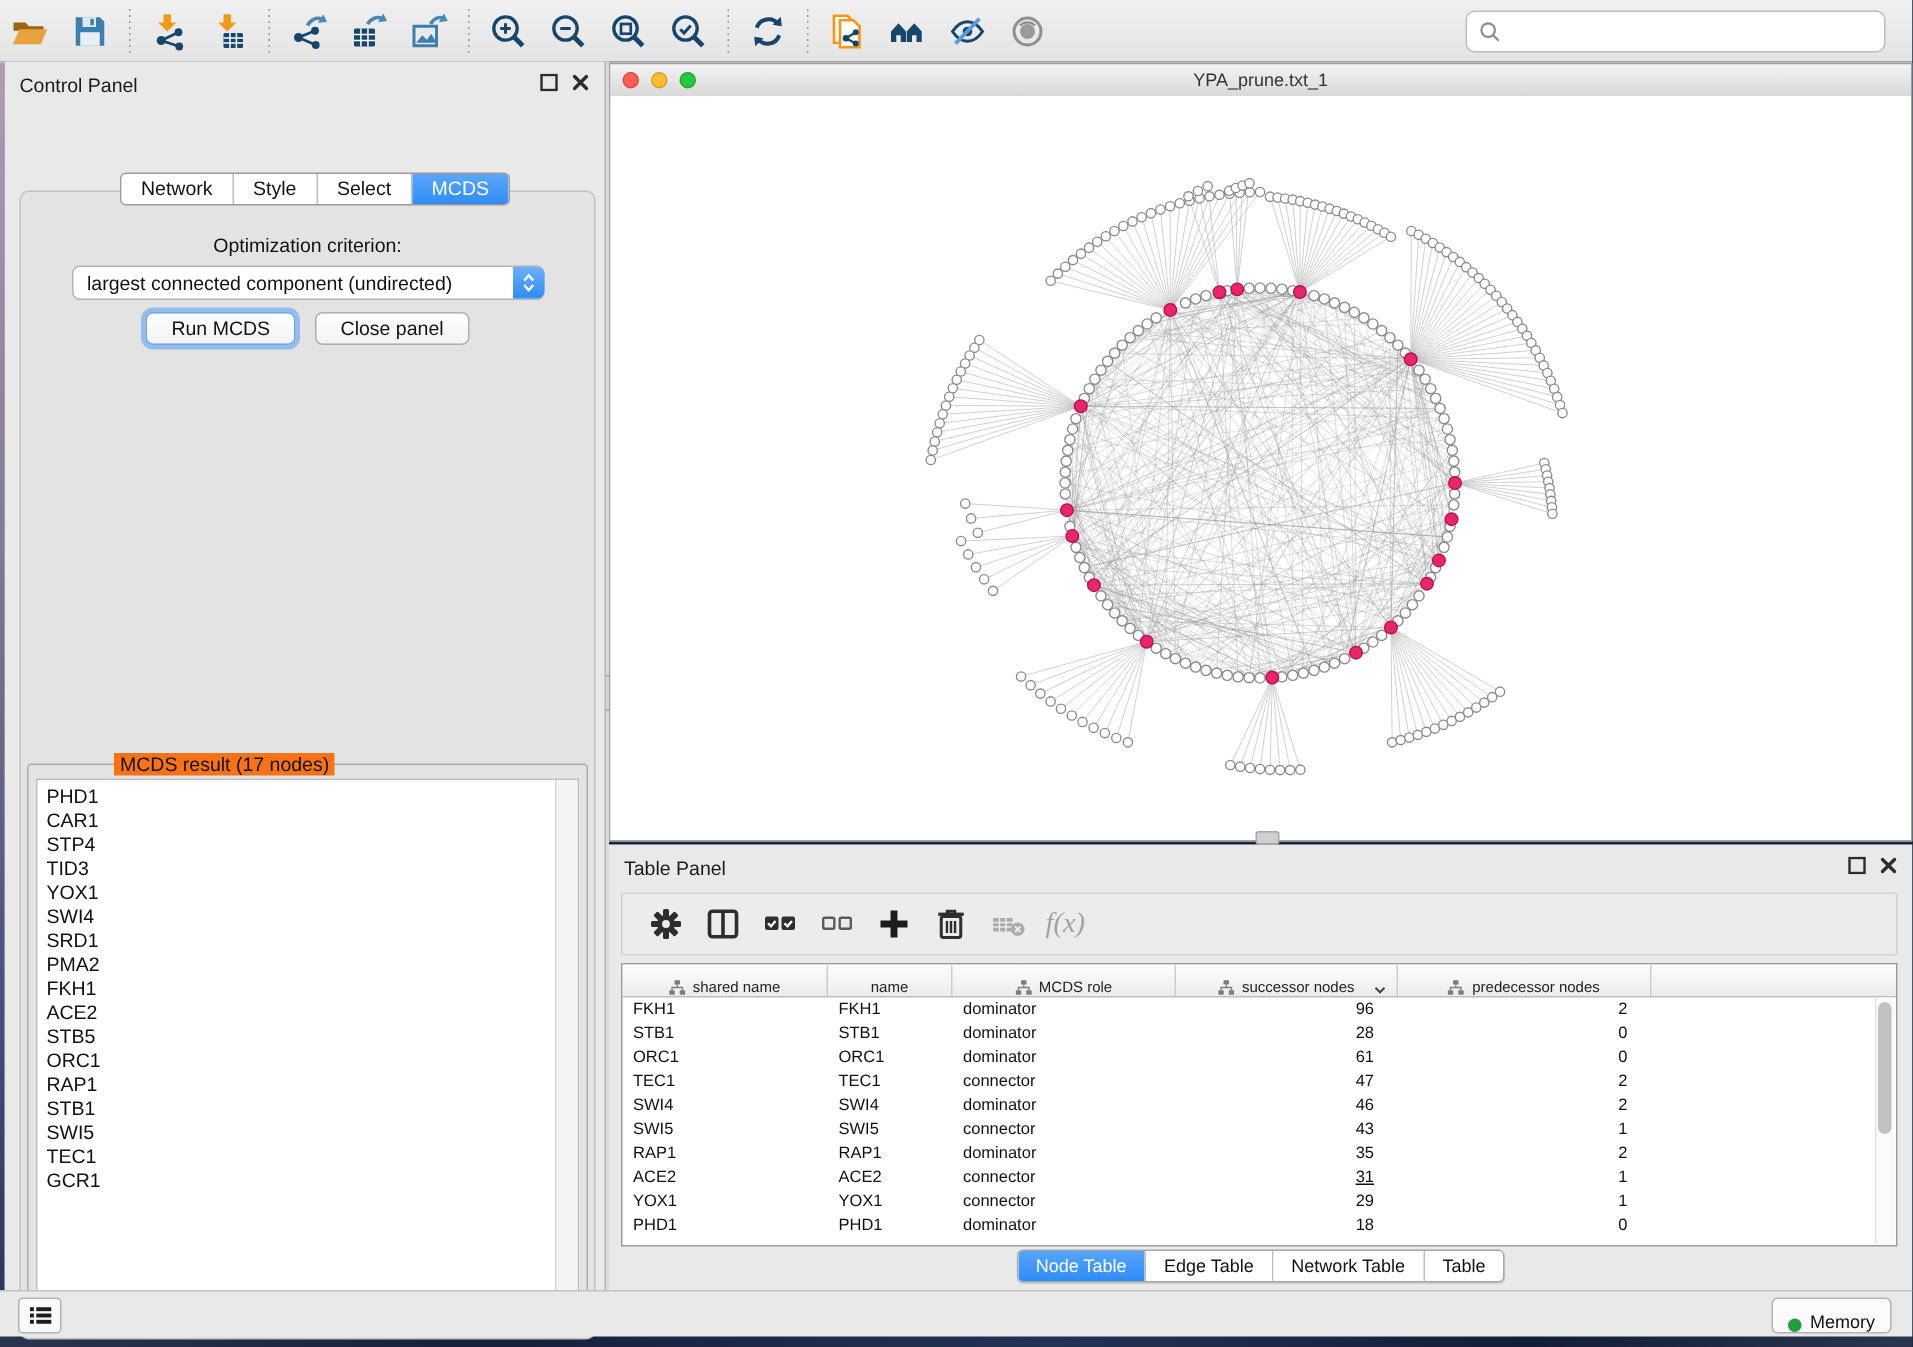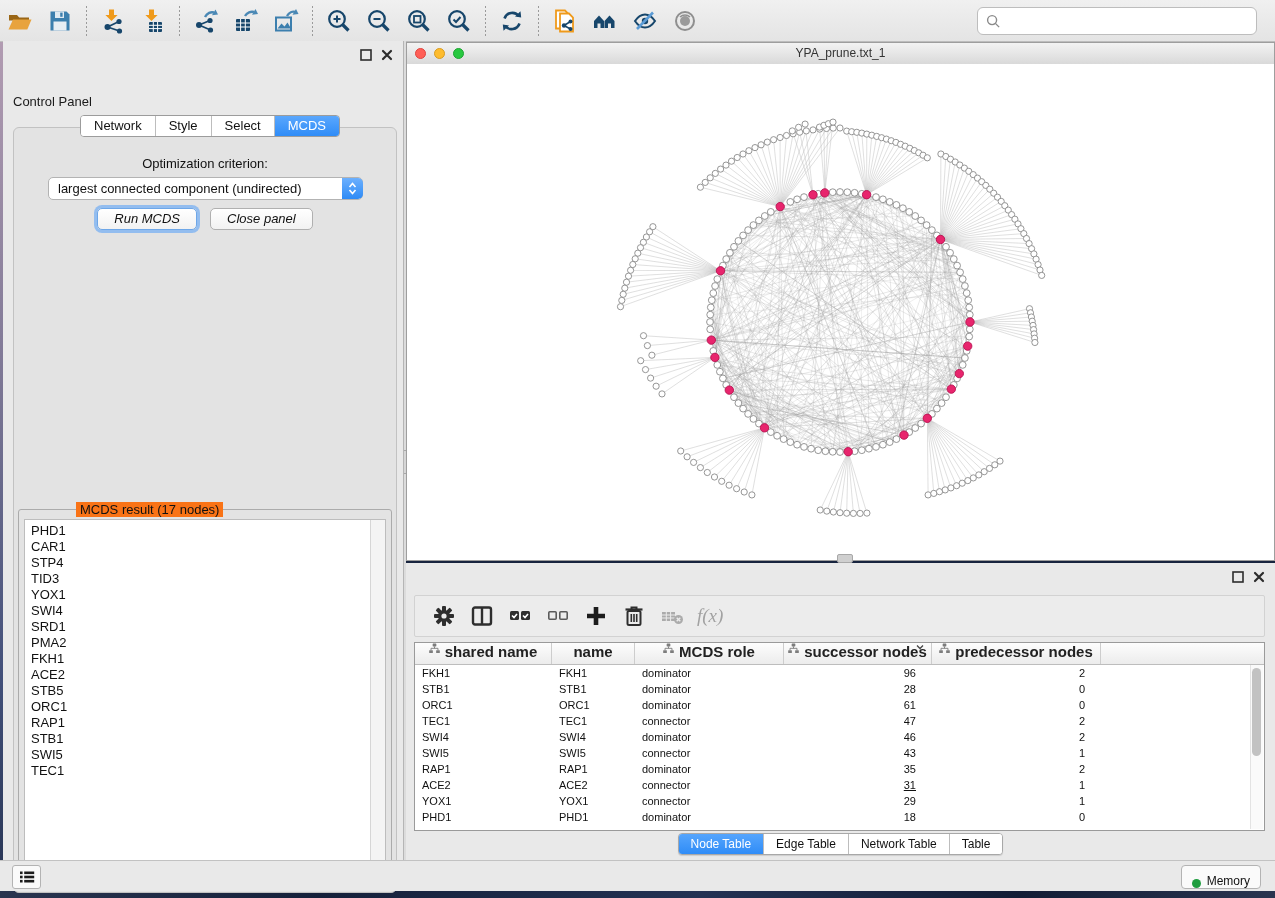--- a/index.html
+++ b/index.html
@@ -24,21 +24,21 @@
   .tb-btn svg{width:26px;height:26px;}
   .search-wrap{position:absolute;right:18px;top:7px;width:278px;height:26px;background:#fff;
     border:1px solid #bdbdbd;border-radius:6px;display:flex;align-items:center;}
   .search-wrap svg{width:15px;height:15px;margin:0 6px 0 8px;flex:0 0 auto;}
   .search-input{border:none;outline:none;flex:1;font-size:13px;background:transparent;height:20px;}
 
   
   .control-panel{position:absolute;left:3px;top:41px;width:400px;height:819px;background:#e9e9e9;
     border-right:1px solid #b5b5b5;}
   .panel-titlebar{position:relative;height:30px;}
-  .panel-title{position:absolute;left:10px;top:8px;font-size:13px;color:#1a1a1a;margin-top:45px;}
+  .panel-title{position:absolute;left:10px;top:8px;font-size:13px;color:#1a1a1a;}
   .panel-btns{position:absolute;right:10px;top:8px;display:flex;gap:9px;align-items:center;}
   .float-btn svg,.close-btn svg{width:12px;height:12px;display:block;}
 
   .ctrl-tabs{position:absolute;left:77px;top:74px;height:20px;display:flex;z-index:3;
     border:1px solid #9c9c9c;border-radius:4px;overflow:hidden;background:#fff;}
   .ctrl-tab{padding:0 13px;font-size:13px;line-height:20px;color:#111;background:#fff;
     border-right:1px solid #bdbdbd;cursor:default;}
   .ctrl-tab:last-child{border-right:none;}
   .ctrl-tab.active{background:linear-gradient(180deg,#5aa7fd,#2f8cf7);color:#fff;}
 
@@ -46,21 +46,21 @@
     border:1px solid #c2c2c2;border-radius:6px;}
   .opt-label{position:absolute;left:0;width:100%;top:28px;text-align:center;font-size:13px;color:#111;}
   .dropdown{position:absolute;left:34px;top:49px;width:313px;height:21px;background:#fff;
     border:1px solid #b3b3b3;border-radius:5px;display:flex;align-items:center;}
   .dropdown-text{flex:1;font-size:13px;padding-left:9px;color:#111;white-space:nowrap;overflow:hidden;}
   .dropdown-cap{width:21px;height:21px;margin-right:-1px;border-radius:0 5px 5px 0;
     background:linear-gradient(180deg,#6cb0fe,#2e8bf6);display:flex;align-items:center;justify-content:center;}
   .dropdown-cap svg{width:9px;height:13px;}
   .btn-row{position:absolute;left:0;top:80px;width:100%;display:flex;justify-content:center;gap:13px;}
   .push-btn{height:22px;padding:0 16px;background:linear-gradient(180deg,#ffffff,#f2f2f2);
-    border:1px solid #b0b0b0;border-radius:5px;font-size:13px;color:#111;line-height:20px;font-style:italic;}
+    border:1px solid #b0b0b0;border-radius:5px;font-size:13px;color:#111;line-height:20px;}
   .push-btn.focus{box-shadow:0 0 0 3px rgba(82,158,250,.55);border-color:#6ea7e8;}
 
   .mcds-fieldset{position:absolute;left:4px;top:381px;width:372px;height:370px;
     border:1px solid #ababab;border-radius:3px;}
   .mcds-legend{position:absolute;left:22px;top:-8px;background:#f97316;padding:0 4px;font-size:13px;color:#111;margin-left:35px;}
   .mcds-listbox{position:absolute;left:5px;top:9px;right:5px;bottom:5px;background:#fff;
     border:1px solid #bdbdbd;display:flex;}
   .mcds-list{flex:1;padding:3px 0 0 6px;overflow:hidden;}
   .mcds-item{font-size:13px;line-height:16px;color:#111;}
   .mcds-scroll{width:14px;background:#f4f4f4;border-left:1px solid #d6d6d6;}
@@ -90,22 +90,22 @@
   .tp-toolbar{position:absolute;left:8px;top:32px;width:851px;height:42px;background:#ececec;
     border:1px solid #d2d2d2;border-radius:2px;display:flex;align-items:center;padding-left:10px;box-sizing:border-box;}
   .tp-btn{width:38px;height:32px;display:flex;align-items:center;justify-content:center;}
   .tp-btn svg{width:24px;height:24px;}
   .fx-label{font-size:19px;color:#a2a2a2;font-family:"Liberation Serif",serif;font-style:italic;margin-left:6px;}
 
   .table-box{position:absolute;left:8px;top:79px;width:849px;height:187px;background:#fff;
     border:1px solid #9a9a9a;overflow:hidden;}
   .thead{display:flex;height:21px;background:linear-gradient(180deg,#fdfdfd,#ececec);
     border-bottom:1px solid #bdbdbd;}
-  .th{display:flex;align-items:flex-start;justify-content:center;gap:5px;font-size:15px;color:#222;
-    border-right:1px solid #cdcdcd;box-sizing:border-box;position:relative;font-weight:bold;}
+  .th{display:flex;align-items:flex-end;justify-content:center;gap:5px;font-size:10px;color:#222;
+    border-right:1px solid #cdcdcd;box-sizing:border-box;position:relative;}
   .th .col-icon{width:11px;height:11px;flex:0 0 auto;}
   .th .sort-icon{width:8px;height:8px;position:absolute;right:7px;}
   .tbody{position:relative;}
   .tr{display:flex;height:16px;align-items:center;}
   .td{font-size:11px;color:#111;box-sizing:border-box;white-space:nowrap;overflow:hidden;}
   .td.l{padding-left:7px;text-align:left;}
   .td.r{padding-right:16px;text-align:right;}
   .tscroll{position:absolute;top:22px;right:1px;width:12px;bottom:1px;background:#fafafa;border-left:1px solid #e3e3e3;}
   .tthumb{position:absolute;left:1px;top:3px;width:9px;height:88px;background:#c2c2c2;border-radius:5px;}
 
@@ -332,20 +332,21 @@
             <div class="mcds-item">SRD1</div>
             <div class="mcds-item">PMA2</div>
             <div class="mcds-item">FKH1</div>
             <div class="mcds-item">ACE2</div>
             <div class="mcds-item">STB5</div>
             <div class="mcds-item">ORC1</div>
             <div class="mcds-item">RAP1</div>
             <div class="mcds-item">STB1</div>
             <div class="mcds-item">SWI5</div>
             <div class="mcds-item">TEC1</div>
+            <div class="mcds-item">GCR1</div>
           </div>
         <div class="mcds-scroll"></div>
       </div>
     </div>
   </div>
 </div>
 
 <div class="net-window">
   <div class="net-titlebar">
     <span class="traffic">

